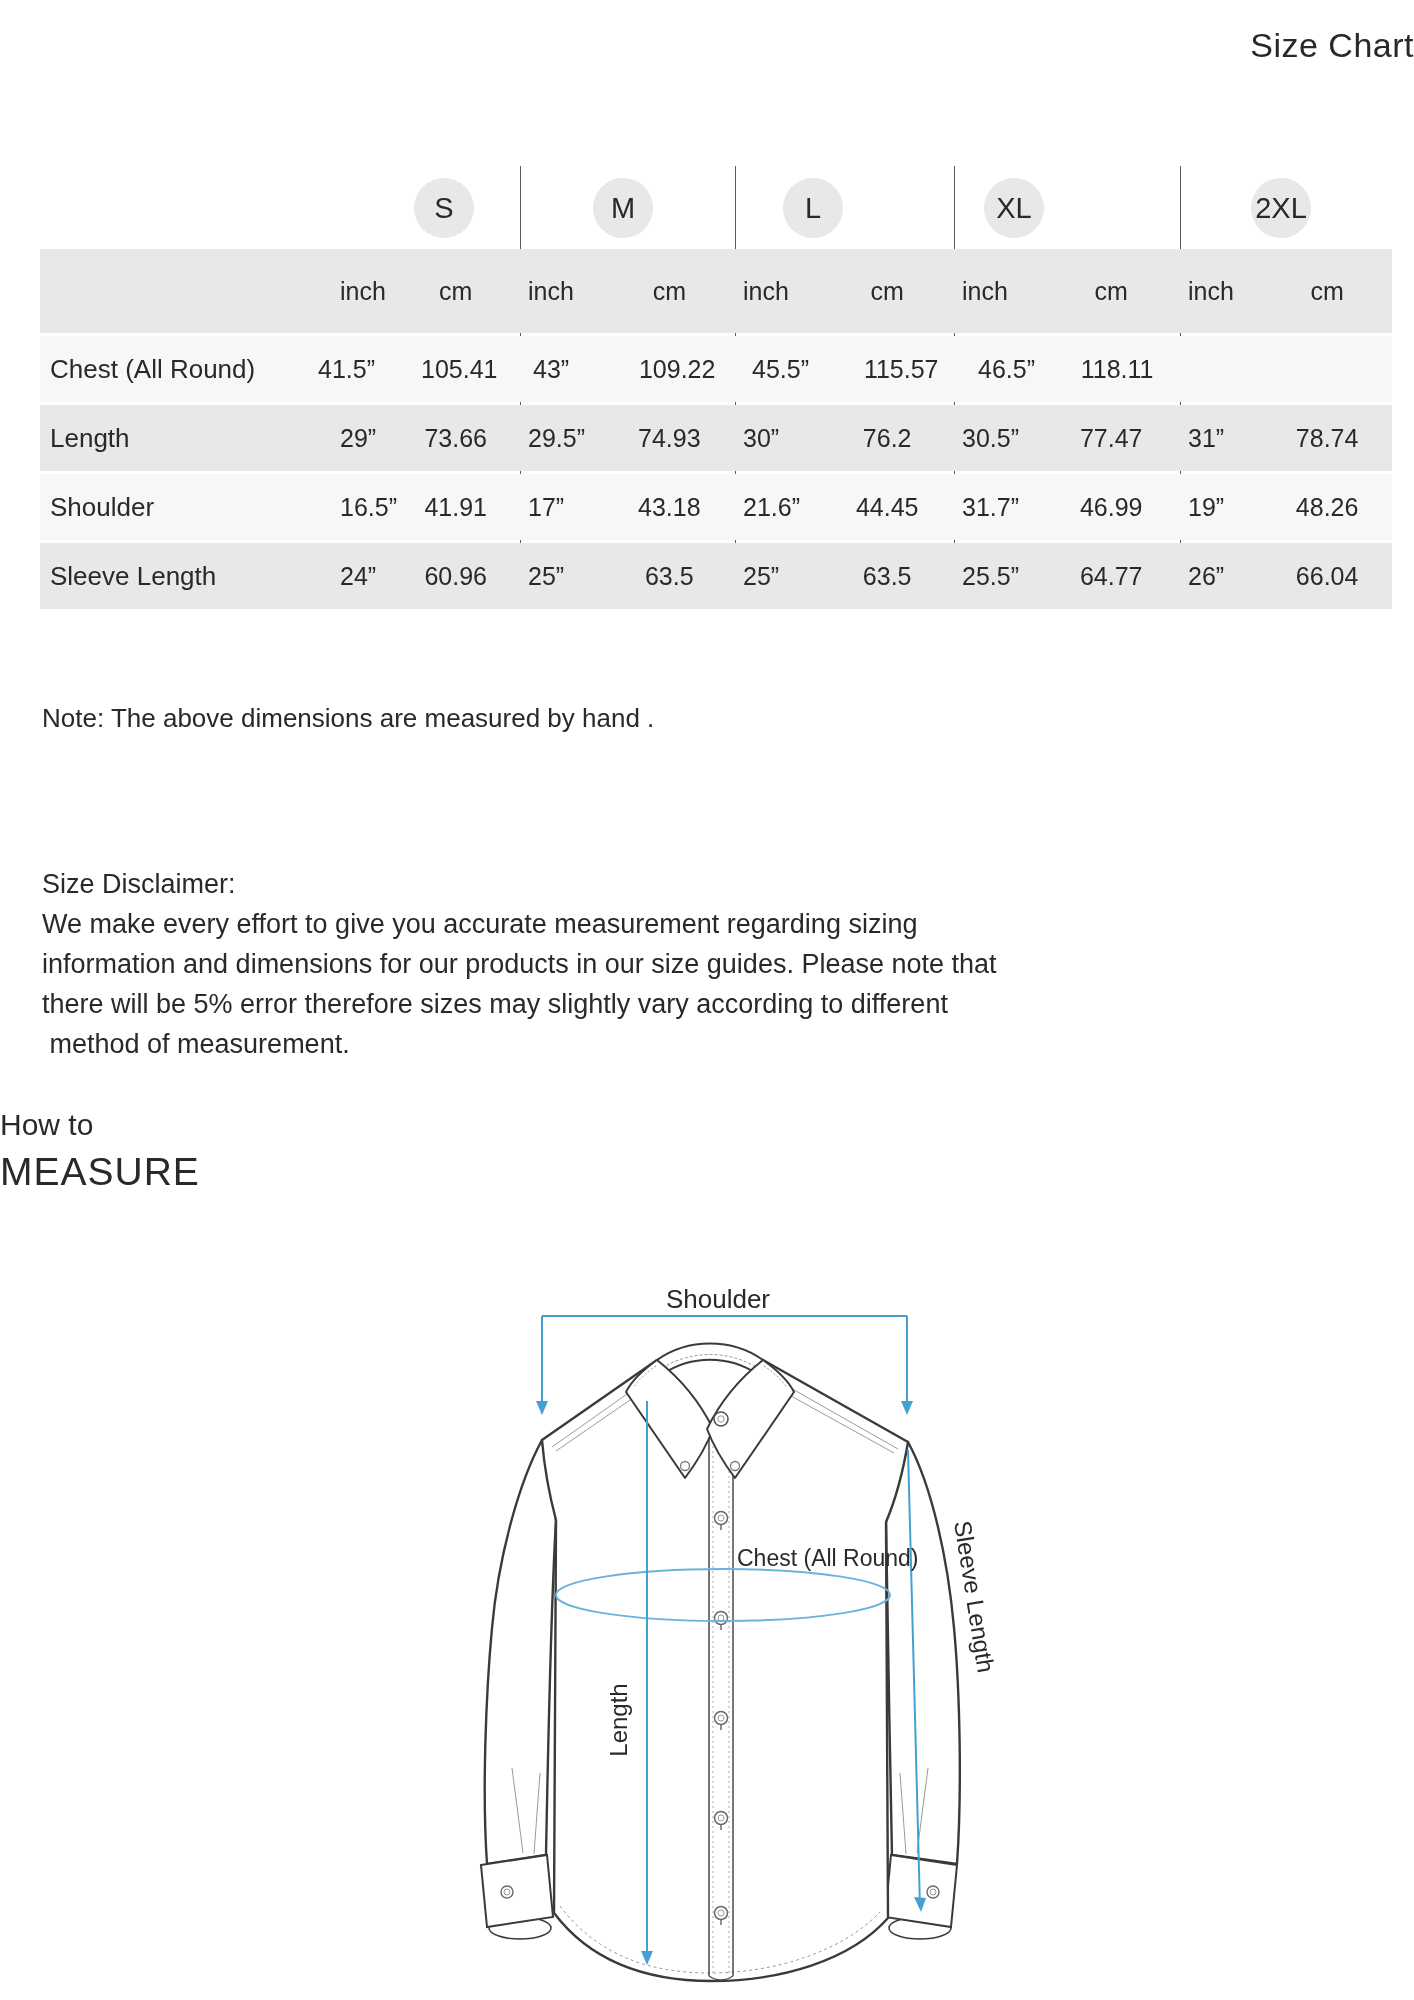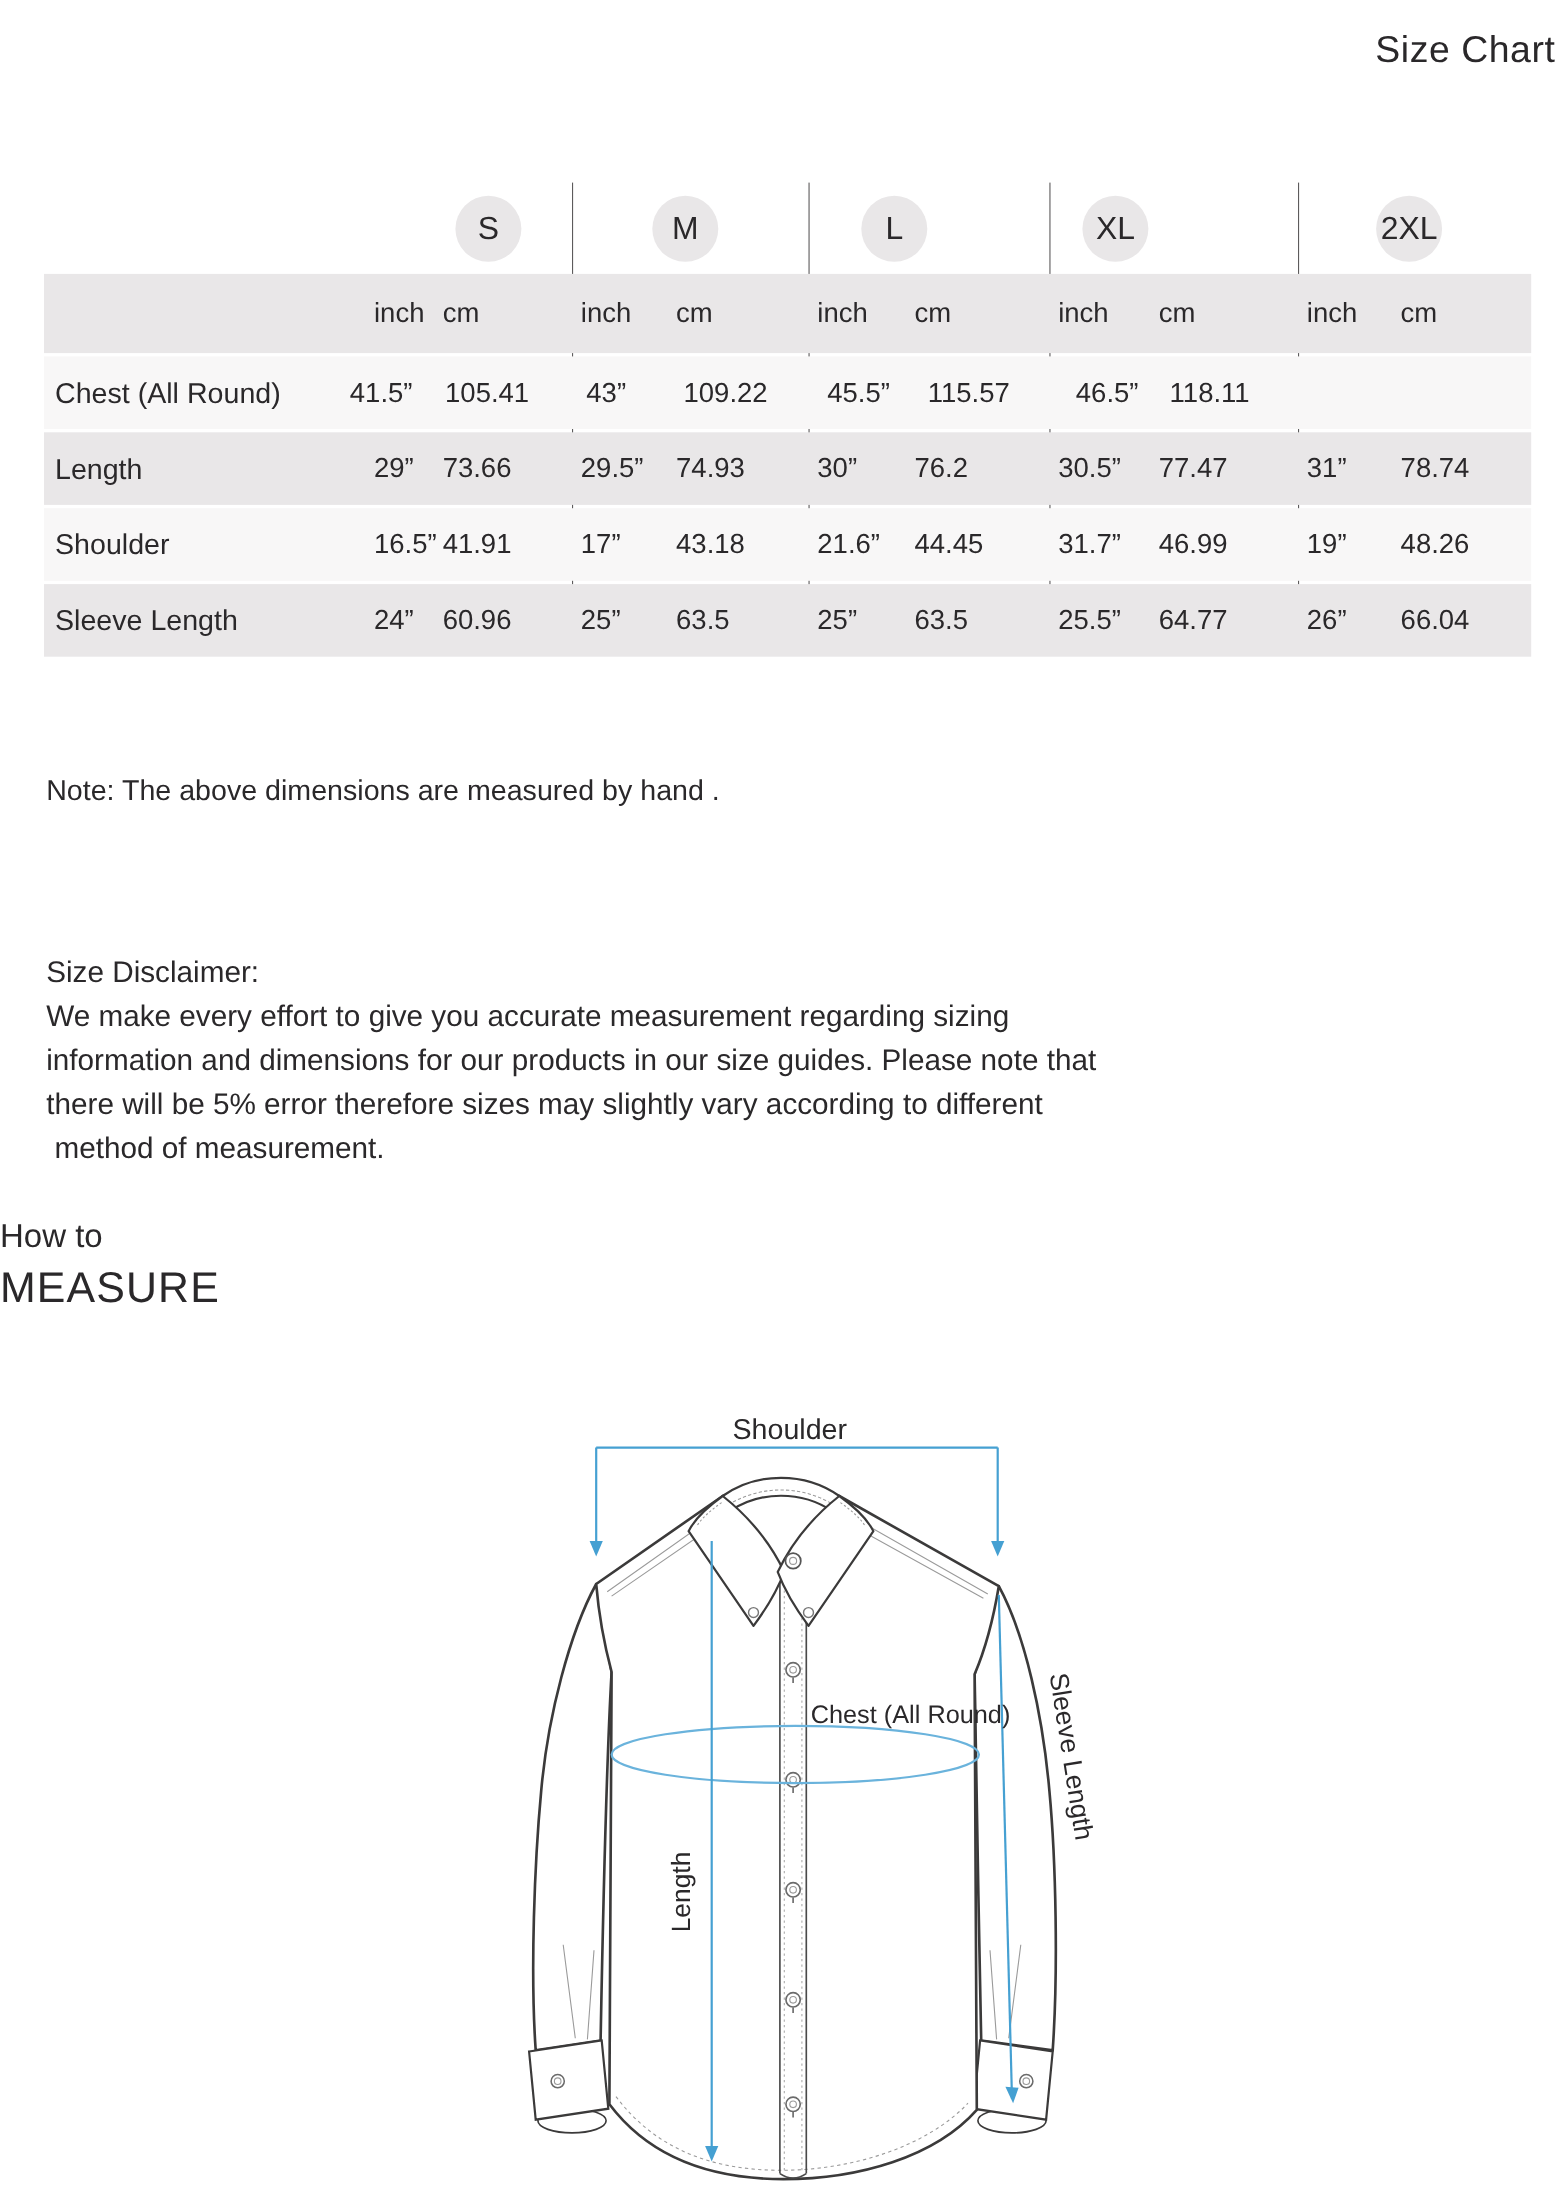--- a/index.html
+++ b/index.html
@@ -16,30 +16,30 @@
     background:#e9e7e8;display:flex;align-items:center;justify-content:center;
     font-size:29px;white-space:nowrap;
   }
   .cs{left:414px}.cm2{left:593px}.cl{left:783px}.cxl{left:984px}.c2xl{left:1251px}
   
   .vline{position:absolute;top:166px;width:1px;height:430px;background:#5d5b5c}
   .v1{left:520px}.v2{left:735px}.v3{left:954px}.v4{left:1180px}
   
   #size-table{left:40px;top:249px;width:1352px}
   .t-row{display:flex;align-items:center;height:66px;margin-bottom:3px;font-size:25px}
-  .t-row.header{height:72px;background:#e9e7e8}
+  .t-row.header{height:84px;background:#e9e7e8}
   .t-row.shade{background:#e9e7e8}
   .t-row.light{background:#f8f7f7}
   .cell{white-space:nowrap}
   .c-label{width:270px;padding-left:10px;box-sizing:border-box;font-size:26px}
   .group{display:flex;align-items:center;height:100%}
   .g0{width:210px}.g1{width:215px}.g2{width:219px}.g3{width:226px}.g4{width:212px}
   .group .inch{flex:0 0 44%;padding-left:8px;box-sizing:border-box;text-align:left}
   .g0 .inch{padding-left:30px}
-  .group .cm{flex:1;text-align:left;padding-right:11px;box-sizing:border-box}
+  .group .cm{flex:1;text-align:center;padding-right:11px;box-sizing:border-box}
   
   #note-text{left:42px;top:703px;font-size:26px}
   #disclaimer{left:42px;top:864px;font-size:27px;line-height:40px}
   #disclaimer div{white-space:pre}
   
   #how-to{top:1108px;left:0;width:1414px;text-align:left}
   #how-to .l1{font-size:30px}
   #how-to .l2{font-size:39px;letter-spacing:1px;margin-top:8px}
   
   #shirt-diagram{left:380px;top:1268px}

